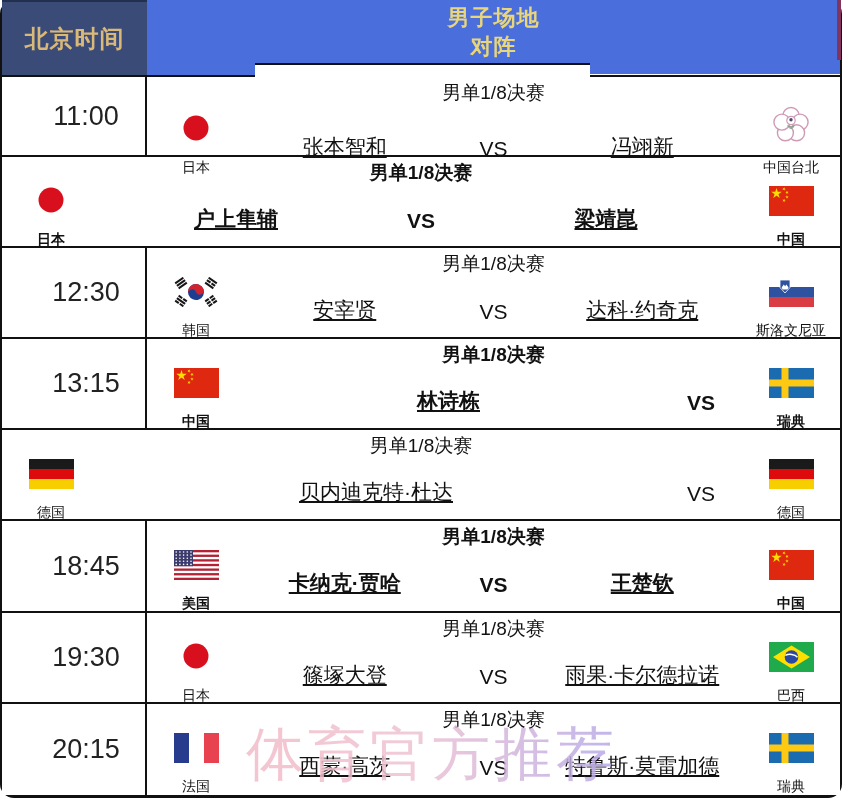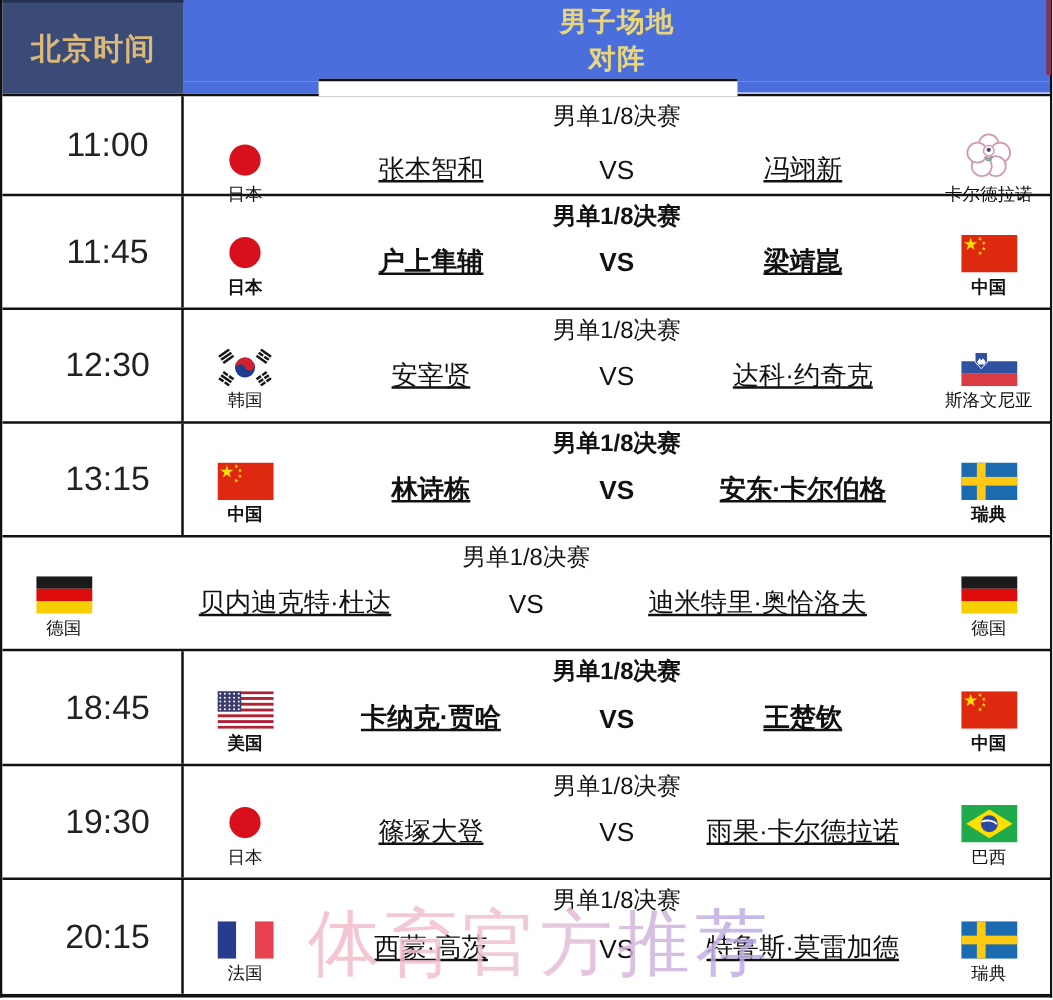--- a/index.html
+++ b/index.html
@@ -4,20 +4,21 @@
 <style>
   html,body{margin:0;padding:0;background:#fff;}
   .stage{
     position:relative;width:842px;height:800px;background:#fff;overflow:hidden;
     font-family:"Liberation Sans","DejaVu Sans",sans-serif;color:#1c1c1c;
   }
   .table{
     position:absolute;left:0;top:0;width:842px;box-sizing:border-box;
     border-left:2px solid #111;border-right:2px solid #111;border-bottom:3px solid #111;
     background:#fff;
+    border-radius:14px;
   }
   
   .header{position:relative;height:75px;z-index:3;}
   .time-header{
     position:absolute;left:0;top:0;width:145px;height:75px;background:#3a4b78;
     border-top:2px solid #232f4e;box-sizing:border-box;
     display:flex;align-items:center;justify-content:center;
     color:#d9b878;font-weight:bold;font-size:24px;letter-spacing:1px;
   }
   .venue-header{
@@ -33,21 +34,21 @@
   
   .rows{position:relative;z-index:1;}
   .row{display:flex;border-top:2px solid #111;box-sizing:border-box;background:#fff;}
   .time-cell{
     width:145px;flex:0 0 145px;border-right:2px solid #111;box-sizing:border-box;
     display:flex;align-items:center;justify-content:center;font-size:27px;color:#222;padding-left:25px;
   }
   .match-cell{flex:1;display:flex;flex-direction:column;min-width:0;}
   .round{text-align:center;font-size:19px;padding-top:3px;color:#111;}
   .vs-line{flex:1;display:flex;align-items:flex-end;padding:0 4px 7px 4px;}
-  .country{flex:0 0 90px;display:flex;flex-direction:column;align-items:center;gap:3px;justify-content:center;}
+  .country{flex:0 0 90px;display:flex;flex-direction:column;align-items:center;gap:15px;justify-content:center;}
   .country .flag{display:flex;align-items:center;justify-content:center;}
   .country .flag svg{display:block;}
   .country-label{font-size:14px;color:#111;}
   .player{flex:1;text-align:center;font-size:21px;padding-bottom:16px;color:#111;
           white-space:nowrap;overflow:hidden;text-decoration:underline;}
   .vs{flex:0 0 90px;text-align:center;font-size:21px;padding-bottom:16px;color:#111;}
   .row.hl .round,.row.hl .player,.row.hl .vs,.row.hl .country-label{font-weight:bold;}
   
   .watermark{
     position:absolute;left:246px;top:716px;z-index:6;pointer-events:none;
@@ -99,27 +100,26 @@
                       <circle cx="24.6" cy="26.8" r="8"></circle>
         <circle cx="13.4" cy="26.8" r="8"></circle>
                       <circle cx="9.9" cy="16.1" r="8"></circle>
       </g>
       <circle cx="19" cy="14.5" r="4.2" fill="#fff" stroke="#cf9ab5" stroke-width="1.2"></circle>
       <circle cx="19" cy="13.8" r="1.7" fill="#4a4a6e"></circle>
       <path d="M15.5,19.5 q3.5,3 7,0" stroke="#7fa08a" stroke-width="1.1" fill="none"></path>
       <path d="M16.5,21.5 q2.5,1.8 5,0" stroke="#7fa08a" stroke-width="1" fill="none"></path>
                   </svg>
                 </span>
-          <span class="country-label">卡尔德拉诺</span>
+          <span class="country-label">中国台北</span>
         </div>
       </div>
     </div>
   </div>
         <div class="row hl" style="height: 91px;">
-    <div class="time-cell">11:45</div>
     <div class="match-cell">
       <div class="round">男单1/8决赛</div>
       <div class="vs-line">
         <div class="country">
           <span class="flag">
                   <svg width="40" height="30" viewBox="0 0 40 30">
                     <circle cx="20" cy="14" r="12.5" fill="#d8101e"></circle>
                   </svg>
                 </span>
           <span class="country-label">日本</span>
@@ -219,21 +219,20 @@
       <path d="M0,-1L0.588,0.809L-0.951,-0.309L0.951,-0.309L-0.588,0.809Z" fill="#ffde00" transform="translate(15,3) scale(1.8) rotate(23)"></path>
       <path d="M0,-1L0.588,0.809L-0.951,-0.309L0.951,-0.309L-0.588,0.809Z" fill="#ffde00" transform="translate(18,6.5) scale(1.8) rotate(45)"></path>
       <path d="M0,-1L0.588,0.809L-0.951,-0.309L0.951,-0.309L-0.588,0.809Z" fill="#ffde00" transform="translate(18,11) scale(1.8) rotate(70)"></path>
       <path d="M0,-1L0.588,0.809L-0.951,-0.309L0.951,-0.309L-0.588,0.809Z" fill="#ffde00" transform="translate(15,14.5) scale(1.8) rotate(20)"></path>
                   </svg>
                 </span>
           <span class="country-label">中国</span>
         </div>
         <div class="player">林诗栋</div>
         <div class="vs">VS</div>
-        <div class="player">安东·卡尔伯格</div>
         <div class="country">
           <span class="flag">
                   <svg width="45" height="30" viewBox="0 0 45 30">
                     <rect width="45" height="30" fill="#1b6bb0"></rect>
       <rect x="12.5" width="7" height="30" fill="#fdc913"></rect>
                     <rect y="11.5" width="45" height="7" fill="#fdc913"></rect>
                   </svg>
                 </span>
           <span class="country-label">瑞典</span>
         </div>
@@ -249,21 +248,20 @@
                   <svg width="45" height="30" viewBox="0 0 45 30">
                     <rect width="45" height="10" fill="#1a1a1a"></rect>
       <rect y="10" width="45" height="10" fill="#dd0b0b"></rect>
                     <rect y="20" width="45" height="10" fill="#f7ce00"></rect>
                   </svg>
                 </span>
           <span class="country-label">德国</span>
         </div>
         <div class="player">贝内迪克特·杜达</div>
         <div class="vs">VS</div>
-        <div class="player">迪米特里·奥恰洛夫</div>
         <div class="country">
           <span class="flag">
                   <svg width="45" height="30" viewBox="0 0 45 30">
                     <rect width="45" height="10" fill="#1a1a1a"></rect>
       <rect y="10" width="45" height="10" fill="#dd0b0b"></rect>
                     <rect y="20" width="45" height="10" fill="#f7ce00"></rect>
                   </svg>
                 </span>
           <span class="country-label">德国</span>
         </div>

